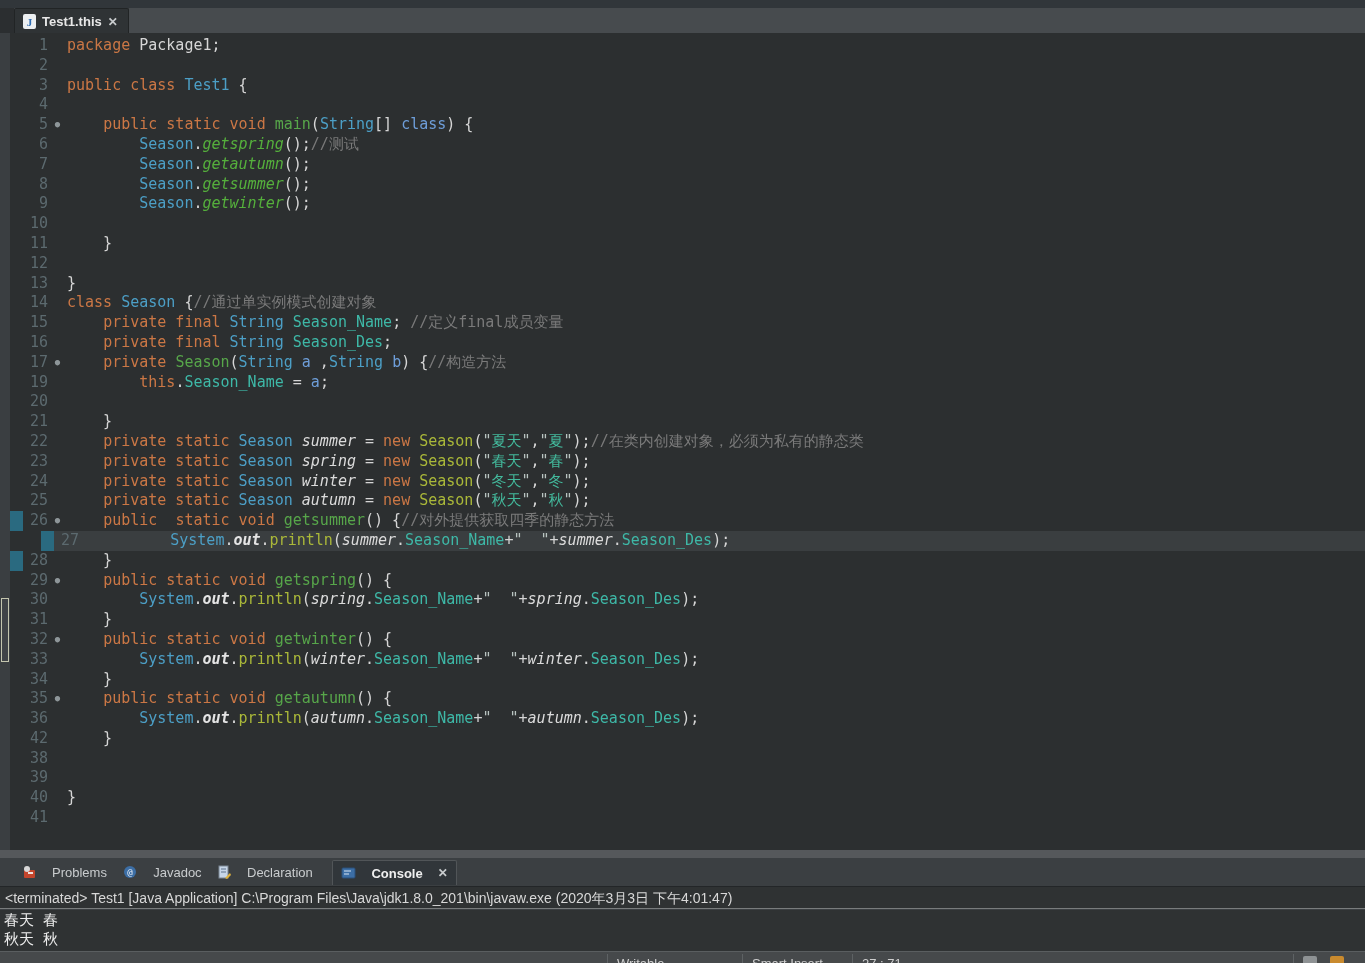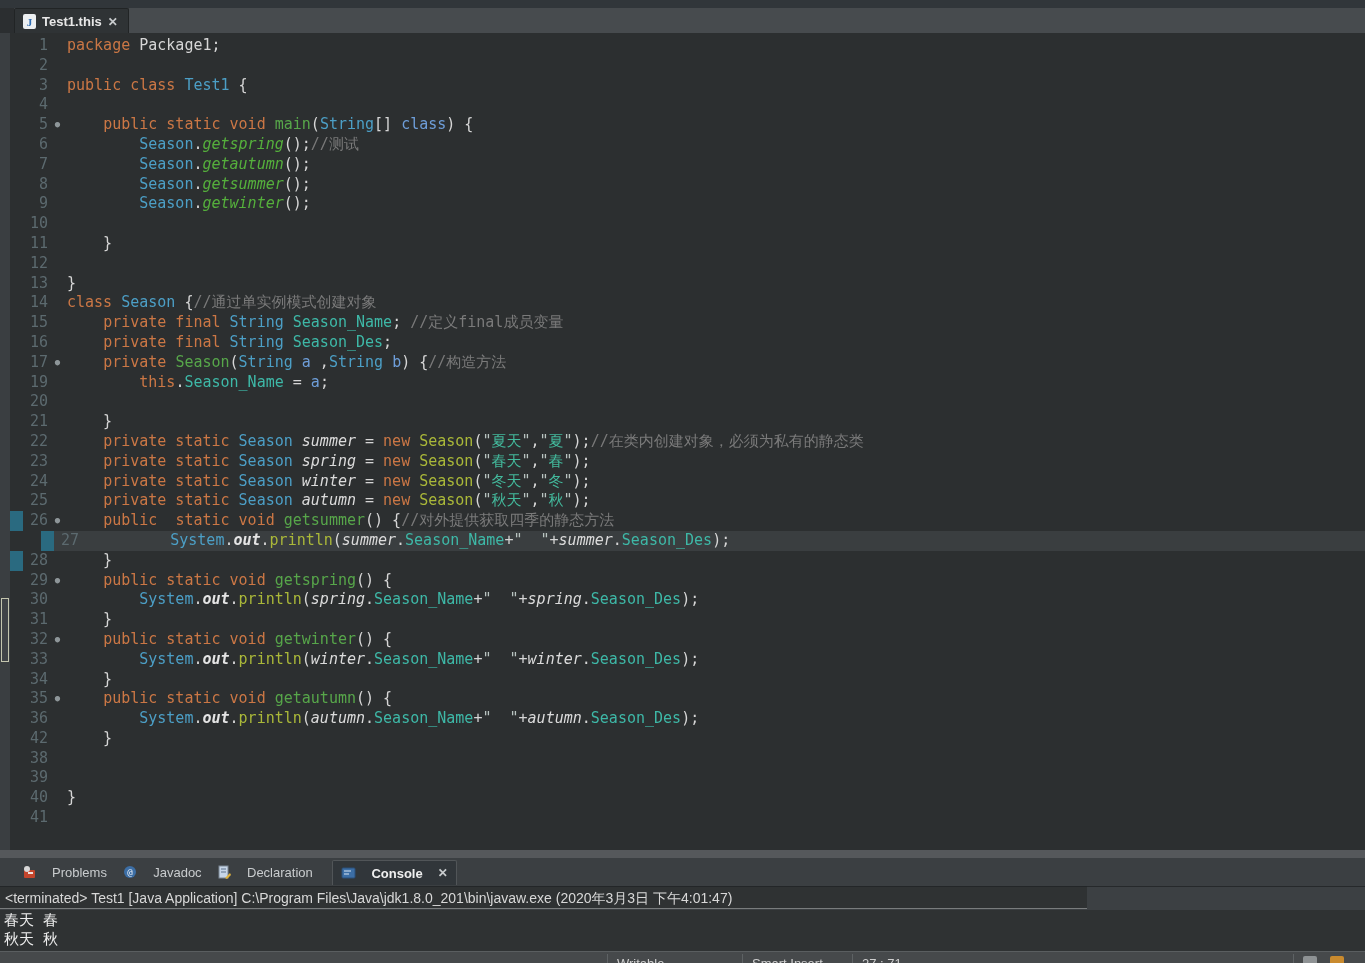--- a/index.html
+++ b/index.html
@@ -50,21 +50,21 @@
   .tk-p{color:#D6D6D6;}
   
   #splitter{position:absolute;left:0;top:850px;width:1365px;height:8px;background:#55585B;}
   
   #bottom-tabbar{position:absolute;left:0;top:858px;width:1365px;height:28px;background:#3B3F42;border-bottom:1px solid #26292B;}
   .btab{position:absolute;top:2px;height:24px;display:flex;align-items:center;gap:15px;
         padding:0 8px;color:#C9CCCE;font-size:13px;}
   .btab.active{background:#31363A;border:1px solid #515558;border-bottom:none;border-radius:2px 2px 0 0;color:#F0F0F0;font-weight:bold;}
   .btab .close{color:#C9CCCE;font-size:12px;font-weight:bold;}
   .tabicon{width:15px;height:14px;display:inline-flex;align-items:center;justify-content:center;flex:0 0 auto;}
-  #console-header{position:absolute;left:0;top:886px;width:1087px;height:23px;background:#2F3233;
+  #console-header{position:absolute;left:0;top:886px;width:1365px;height:23px;background:#2F3233;
      border-top:1px solid #232628;border-bottom:1px solid #797C7D;
      color:#D8D8D8;font-size:14px;line-height:22px;padding-left:5px;box-sizing:border-box;
      white-space:nowrap;overflow:hidden;}
   #console-output{position:absolute;left:0;top:910px;width:1365px;height:41px;background:#2F3233;
      font-family:"DejaVu Sans Mono",monospace;font-size:15px;color:#ECECEC;padding:1px 0 0 4px;box-sizing:border-box;}
   #console-output .out-line{height:19px;line-height:19px;white-space:pre;}
   
   #status-bar{position:absolute;left:0;top:951px;width:1365px;height:12px;background:#46494B;
      border-top:1px solid #5A5E60;overflow:hidden;}
   .sb-item{position:absolute;top:3px;color:#CFCFCF;font-size:13px;line-height:18px;white-space:nowrap;}

